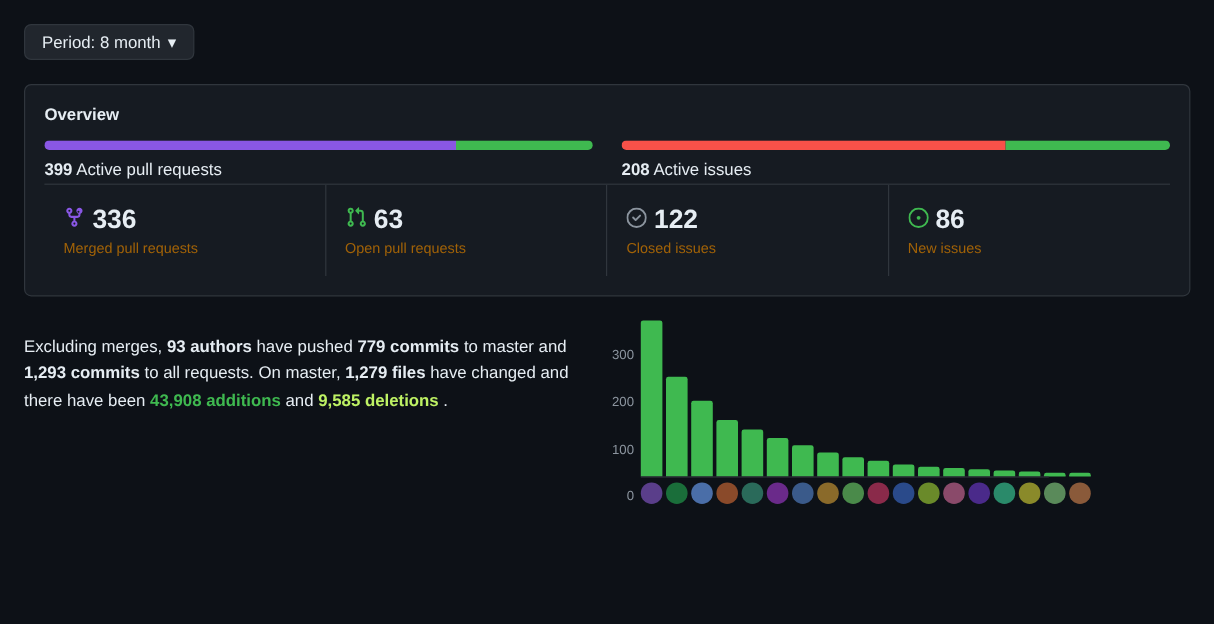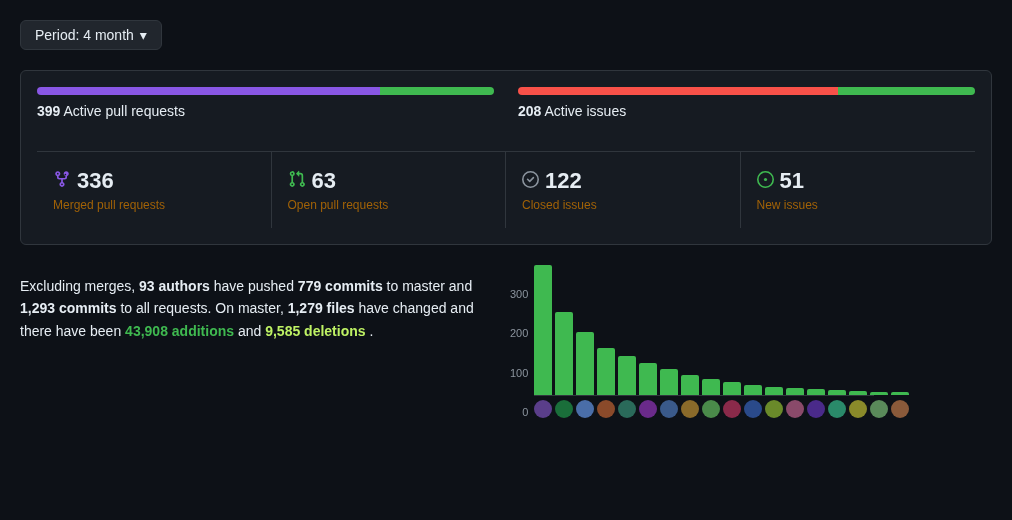--- a/index.html
+++ b/index.html
@@ -49,21 +49,21 @@
 
     .overview-title {
       font-weight: 600;
       margin-bottom: 14px;
       color: #e6edf3;
     }
 
     .progress-bars {
       display: flex;
       gap: 24px;
-      margin-bottom: 32px;
+      margin-bottom: 4px;
     }
 
     .progress-group {
       flex: 1;
     }
 
     .progress-bar-track {
       height: 8px;
       border-radius: 4px;
       overflow: hidden;
@@ -215,26 +215,27 @@
       background: #30363d;
       margin-top: 0;
     }
 
   </style>
 </head>
 <body>
 
 <div class="header">
   <button class="period-button">
-    <span>Period: 4 month</span>
+    <span>Period: 8 month</span>
     <span>▾</span>
   </button>
 </div>
 
 <div class="overview-card">
+  <div class="overview-title">Overview</div>
 
   <div class="progress-bars">
 
     <div class="progress-group">
       <div class="progress-bar-track">
         <div class="progress-segment" style="width:75%; background:#8957e5;"></div>
         <div class="progress-segment" style="width:25%; background:#3fb950;"></div>
       </div>
       <div class="progress-label">
         <strong>399</strong>
@@ -294,21 +295,21 @@
     </div>
 
     <div class="stat-cell">
       <div class="stat-number">
         <span style="color:#3fb950; font-size:17px; line-height:1;">
           <svg width="17" height="17" viewBox="0 0 16 16" fill="#3fb950">
             <path d="M8 9.5a1.5 1.5 0 100-3 1.5 1.5 0 000 3z"></path>
             <path fill-rule="evenodd" d="M8 0a8 8 0 100 16A8 8 0 008 0zM1.5 8a6.5 6.5 0 1113 0 6.5 6.5 0 01-13 0z"></path>
           </svg>
         </span>
-        <span>51</span>
+        <span>86</span>
       </div>
       <div class="stat-label">New issues</div>
     </div>
   </div>
 </div>
 
 <div class="bottom-section">
 
   <div class="commit-text">
     <span>Excluding merges,</span>

